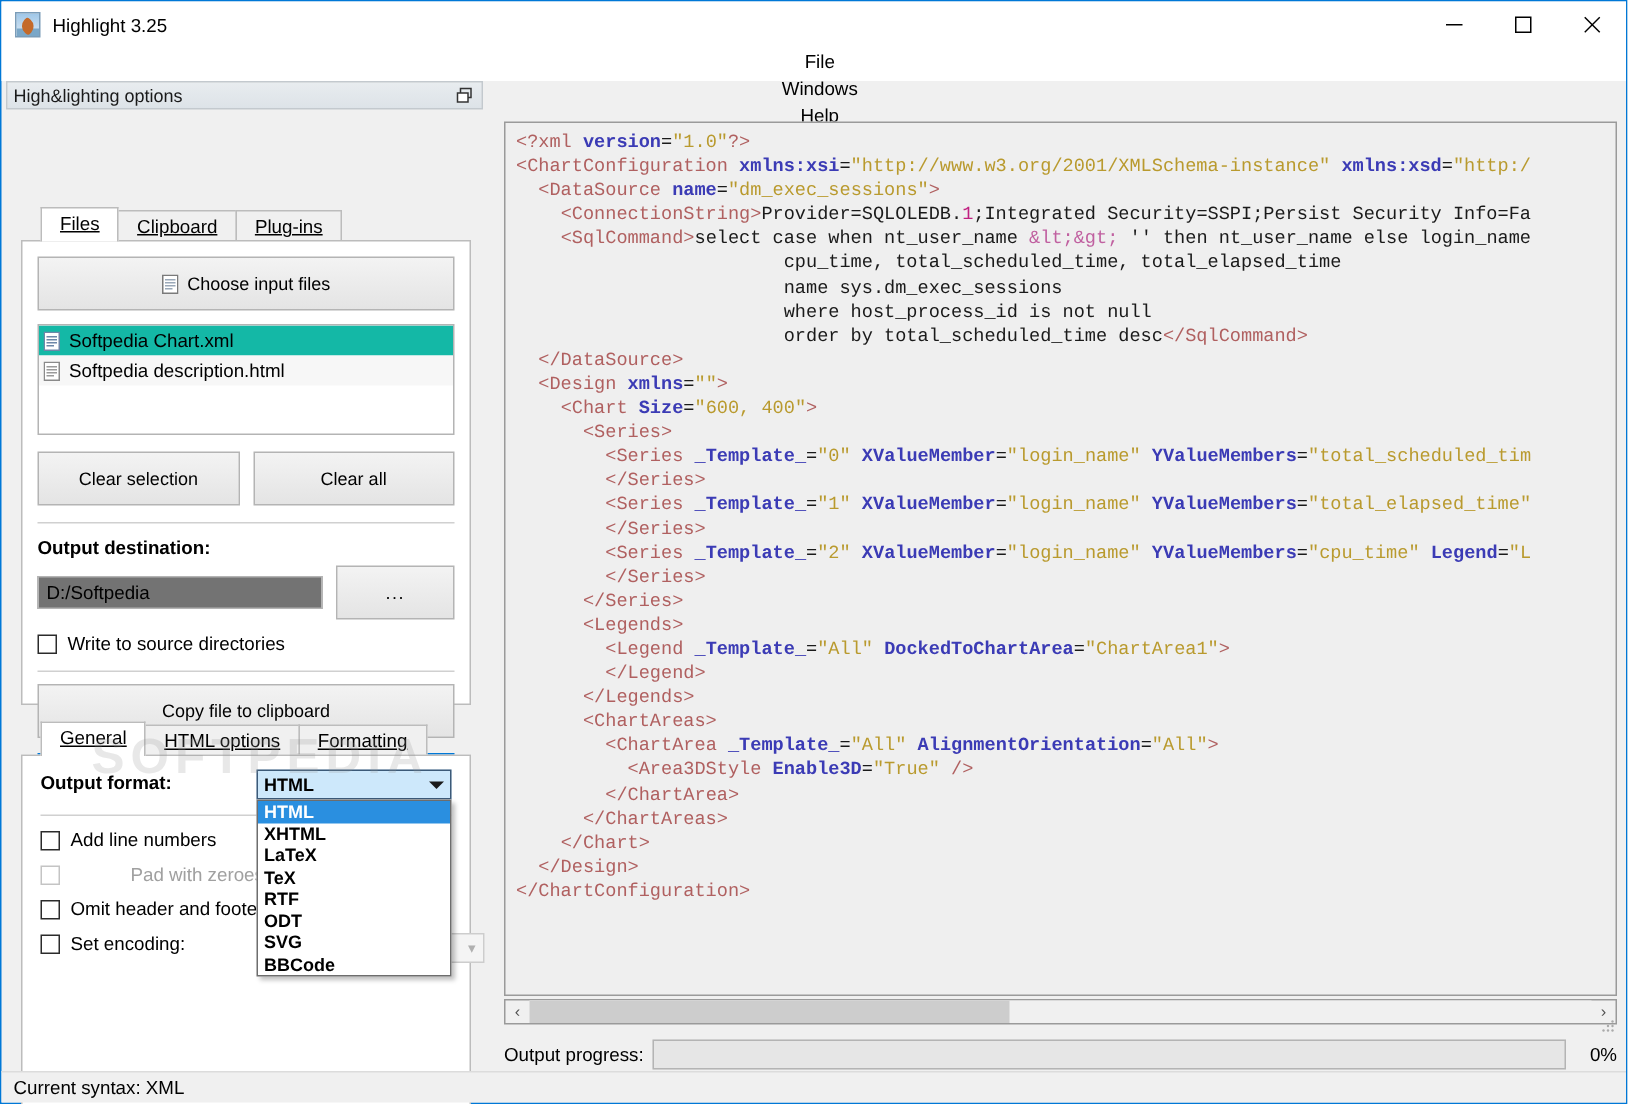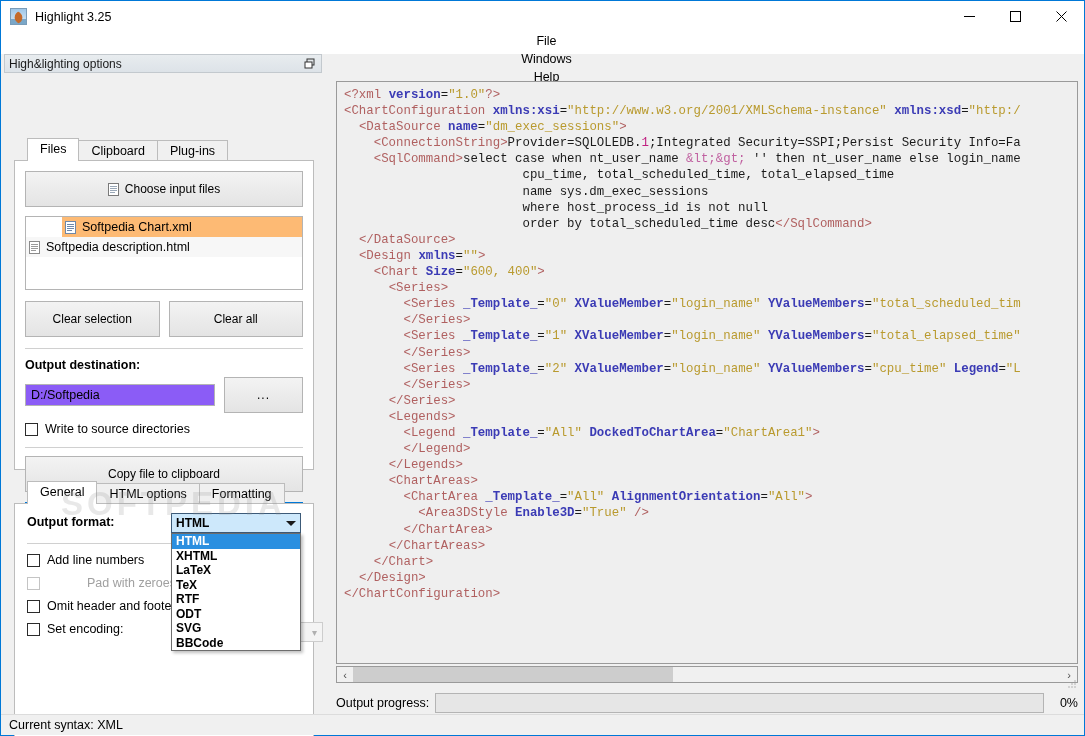--- a/index.html
+++ b/index.html
@@ -41,21 +41,21 @@
     position:absolute; left:3px; top:0; width:318px; height:19px;
     background:linear-gradient(#e8ecef,#dde3e8);
     border:1px solid #c3c9ce;
     display:flex; align-items:center; padding:0 4px;
     font-size:12px; color:#1a1a1a;
   }
   .dock-title .lbl { flex:1; }
   .dock-undock { width:14px; height:14px; position:relative; }
 
   
-  .tabstrip { display:flex; align-items:flex-end; height:24px; padding-left:13px; }
+  .tabstrip { display:flex; align-items:flex-end; height:24px; padding-left:13px;text-decoration:underline; }
   .tab {
     border:1px solid #bcbcbc; border-bottom:none;
     background:#f0f0f0; padding:3px 12px 4px 12px; font-size:12.5px;
     margin-right:-1px; position:relative; top:1px; color:#000;
   }
   .tab.active { background:#ffffff; z-index:3; padding-bottom:5px; top:0; }
   .tabpanel { border:1px solid #bcbcbc; background:#ffffff; }
 
   .filespanel { position:absolute; left:13px; top:83px; width:300px; height:333px; }
   .filespanel .tabpanel { position:absolute; left:0; top:23px; width:300px; height:310px; padding:10px; }
@@ -66,30 +66,30 @@
     display:flex; align-items:center; justify-content:center;
     height:36px; cursor:default;
   }
   .btn.primary { border:2px solid #0078d7; font-weight:bold; height:24px; font-size:13px; }
   .file-glyph { width:11px; height:13px; margin-right:6px; display:inline-block; position:relative; }
 
   .listbox {
     border:1px solid #b4b4b4; background:#ffffff; height:74px; margin-top:9px; overflow:hidden;
   }
   .listrow { display:flex; align-items:center; height:20px; padding:0 3px; font-size:12.5px; }
-  .listrow.sel { background:#fdba74;margin-left:36px; }
+  .listrow.sel { background:#14b8a6; }
   .listrow.alt { background:#f7f7f7; }
 
   .row2 { display:flex; gap:9px; margin-top:11px; }
   .row2 .btn { flex:1; }
   .hr { height:1px; background:#d0d0d0; margin:11px 0 0 0; }
   .section-label { font-weight:bold; font-size:12.5px; margin:9px 0 5px 0; }
   .inputrow { display:flex; gap:9px; align-items:center; }
   .textinput {
-    flex:1; height:22px; border:1px solid #b4b4b4; background:#8b5cf6;
+    flex:1; height:22px; border:1px solid #b4b4b4; background:#737373;
     font-size:12.5px; padding:0 5px; display:flex; align-items:center; color:#000;
   }
   .btn.dots { width:79px; letter-spacing:1px; }
   .cbrow { display:flex; align-items:center; margin-top:9px; font-size:12.5px; }
   .cb { width:13px; height:13px; border:1px solid #2b2b2b; background:#fff; margin-right:7px; flex:none; }
   .cb.dis { border-color:#c4c4c4; }
   .cbrow.dis { color:#a0a0a0;gap:40px; }
 
   
   .genpanel { position:absolute; left:13px; top:426px; width:300px; height:278px; }

